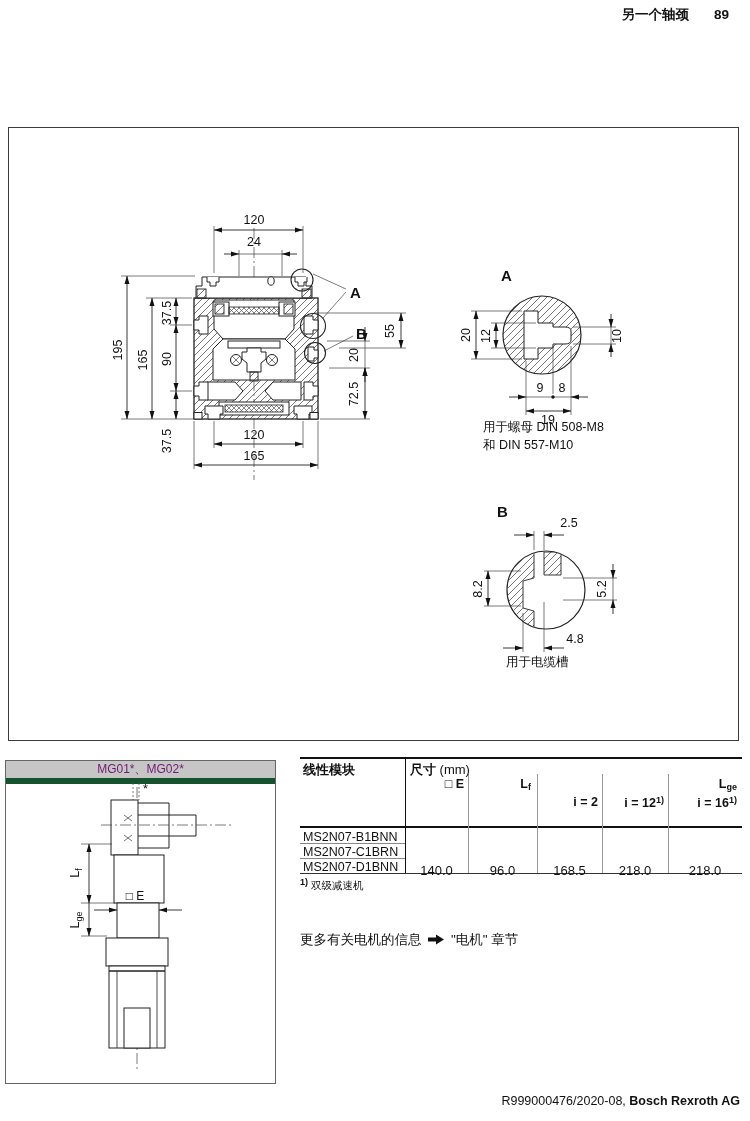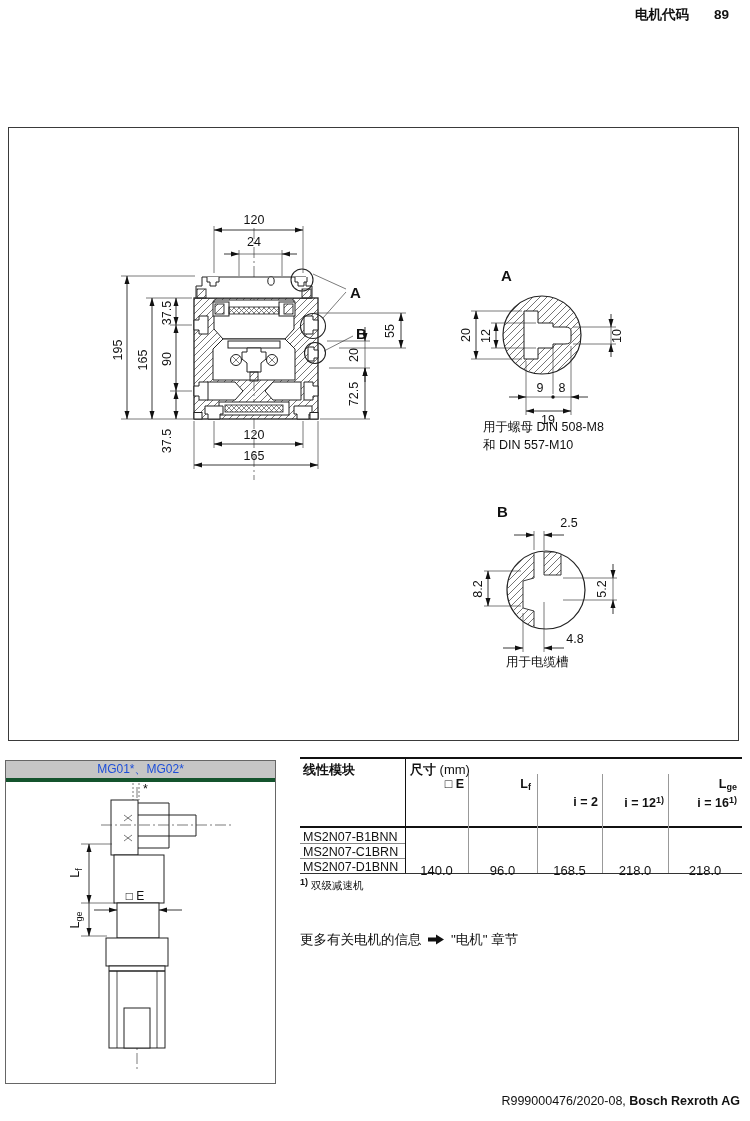--- a/index.html
+++ b/index.html
@@ -2,22 +2,22 @@
 <html><head>
 <meta charset="utf-8">
 <style>
   html,body{margin:0;padding:0;background:#fff;}
   .page{position:relative;width:750px;height:1121px;background:#fff;overflow:hidden;
         font-family:"Liberation Sans","DejaVu Sans",sans-serif;color:#111;}
   .hdr{position:absolute;top:6px;right:21px;font-size:13.5px;font-weight:bold;}
   .hdr .pg{margin-left:25px;}
   .bigbox{position:absolute;left:8px;top:127px;width:729px;height:612px;border:1.6px solid #3a3a3a;background:#fff;}
   .mgbox{position:absolute;left:5px;top:760px;width:269px;height:322px;border:1.6px solid #666;background:#fff;}
-  .mgbar{position:absolute;left:0;top:0;width:100%;height:17px;background:#c6c6c6;border-bottom:4px solid #14532d;
-         text-align:center;font-size:12px;line-height:17px;color:#1d4ed8;}
+  .mgbar{position:absolute;left:0;top:0;width:100%;height:17px;background:#c6c6c6;border-bottom:6px solid #14532d;
+         text-align:center;font-size:12px;line-height:17px;color:#701a75;}
   .mgsvg{position:absolute;left:0;top:18px;}
   
   .tbl{position:absolute;left:300px;top:757px;width:442px;height:117px;font-size:13px;}
   .tbl .bline{position:absolute;background:#111;}
   .tbl .gline{position:absolute;background:#999;}
   .cell{position:absolute;white-space:nowrap;}
   .b{font-weight:bold;}
   sub{font-size:9px;vertical-align:-2px;}
   sup{font-size:9px;vertical-align:4px;}
   .code{font-size:12.5px;}
@@ -36,21 +36,21 @@
   .t{font-family:"Liberation Sans","DejaVu Sans",sans-serif;font-size:12.5px;fill:#111;}
   .tB{font-family:"Liberation Sans","DejaVu Sans",sans-serif;font-size:15px;font-weight:bold;fill:#111;}
   .ts{font-size:9px;}
 </style>
 </head>
 <body>
 
 <div class="page">
 
   <div class="hdr">
-    <span>电机代码</span><span class="pg">89</span>
+    <span>另一个轴颈</span><span class="pg">89</span>
   </div>
 
   <div class="bigbox">
     <svg width="728" height="609" viewBox="0 0 728 609">
       <defs>
         <pattern id="hh" width="7" height="7" patternUnits="userSpaceOnUse">
           <path d="M-1,8 L8,-1" stroke="#666" stroke-width="0.9"></path>
         </pattern>
         <pattern id="xx" width="5" height="5" patternUnits="userSpaceOnUse">
           <path d="M-1,6 L6,-1 M-1,-1 L6,6" stroke="#555" stroke-width="0.7"></path>

